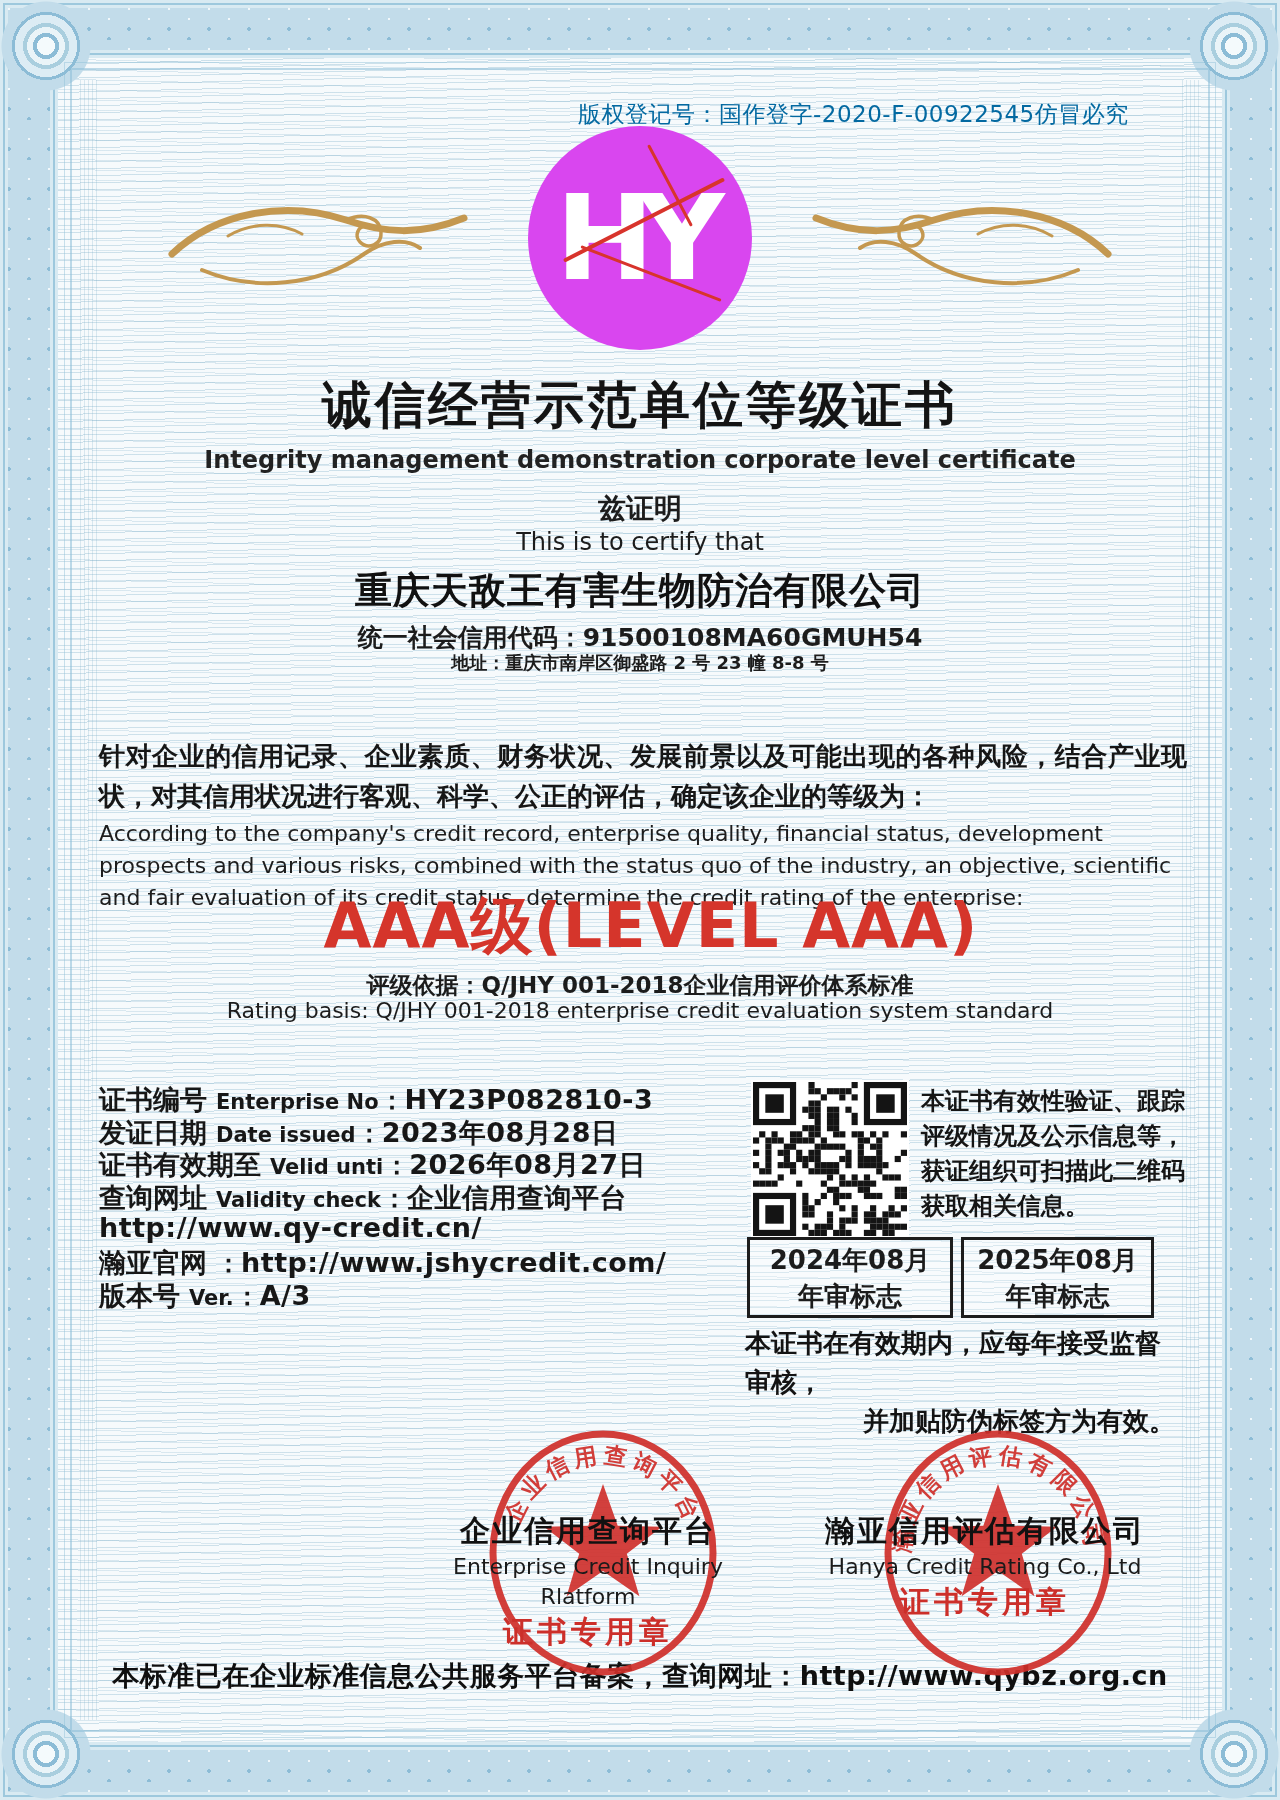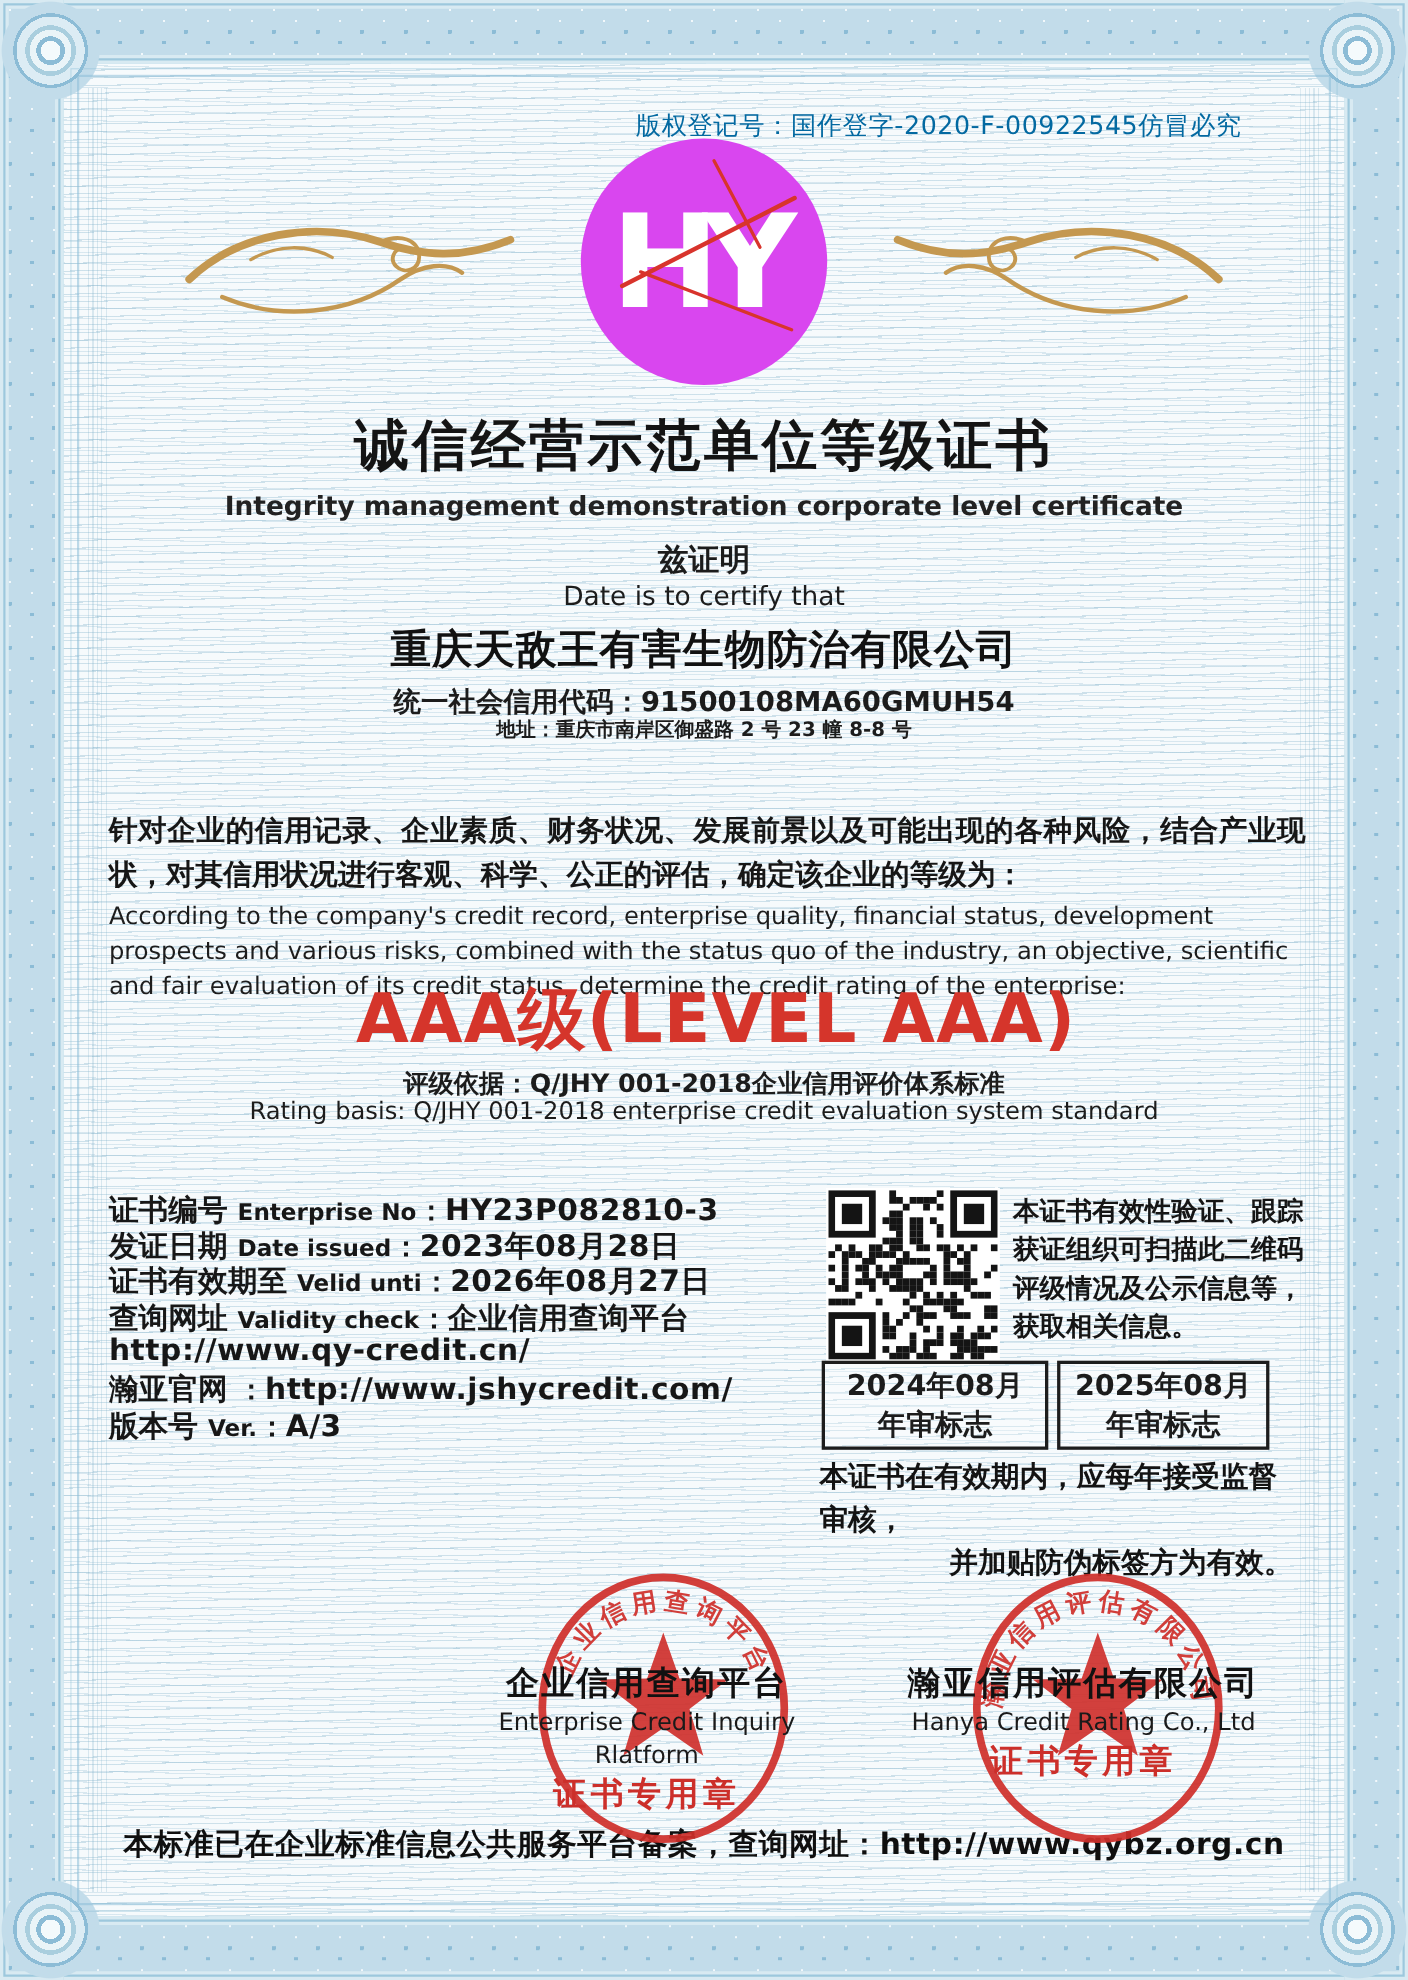--- a/index.html
+++ b/index.html
@@ -146,21 +146,21 @@
     <div class="abs logo">
       <span class="logo-hy">HY</span>
       <span class="crack c1"></span>
       <span class="crack c2"></span>
       <span class="crack c3"></span>
     </div>
 
     <div class="abs ctr title-zh">诚信经营示范单位等级证书</div>
     <div class="abs ctr title-en">Integrity management demonstration corporate level certificate</div>
     <div class="abs ctr certify-zh">兹证明</div>
-    <div class="abs ctr certify-en">Date is to certify that</div>
+    <div class="abs ctr certify-en">This is to certify that</div>
     <div class="abs ctr company">重庆天敌王有害生物防治有限公司</div>
     <div class="abs ctr credit-code">统一社会信用代码：91500108MA60GMUH54</div>
     <div class="abs ctr address">地址：重庆市南岸区御盛路 2 号 23 幢 8-8 号</div>
 
     <div class="abs eval-zh">针对企业的信用记录、企业素质、财务状况、发展前景以及可能出现的各种风险，结合产业现状，对其信用状况进行客观、科学、公正的评估，确定该企业的等级为：</div>
     <div class="abs eval-en">According to the company's credit record, enterprise quality, financial status, development prospects and various risks, combined with the status quo of the industry, an objective, scientific and fair evaluation of its credit status, determine the credit rating of the enterprise:</div>
     <div class="abs ctr level">AAA级(LEVEL AAA)</div>
     <div class="abs ctr basis-zh">评级依据：Q/JHY 001-2018企业信用评价体系标准</div>
     <div class="abs ctr basis-en">Rating basis: Q/JHY 001-2018 enterprise credit evaluation system standard</div>
 
@@ -415,22 +415,22 @@
           <rect x="108" y="0" width="42" height="42" fill="#141414"></rect>
           <rect x="114" y="6" width="30" height="30" fill="#fff"></rect>
           <rect x="120" y="12" width="18" height="18" fill="#141414"></rect>
           <rect x="0" y="108" width="42" height="42" fill="#141414"></rect>
           <rect x="6" y="114" width="30" height="30" fill="#fff"></rect>
           <rect x="12" y="120" width="18" height="18" fill="#141414"></rect>
         </svg>
     </div>
     <div class="abs qr-caption">
       <div>本证书有效性验证、跟踪</div>
+      <div>评级情况及公示信息等，</div>
       <div>获证组织可扫描此二维码</div>
-      <div>评级情况及公示信息等，</div>
       <div>获取相关信息。</div>
     </div>
 
     <div class="abs audit-box b1">
       <div>2024年08月</div>
       <div>年审标志</div>
     </div>
     <div class="abs audit-box b2">
       <div>2025年08月</div>
       <div>年审标志</div>

